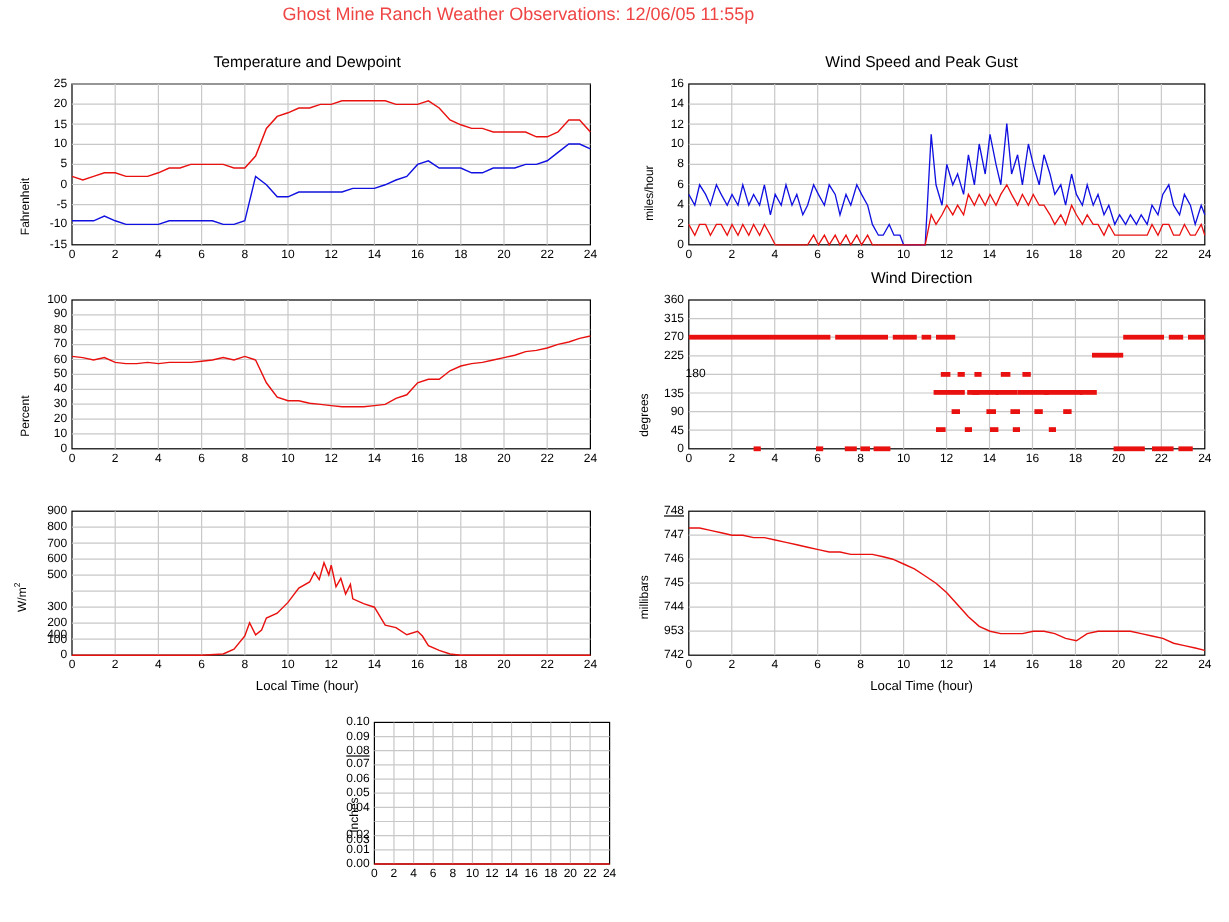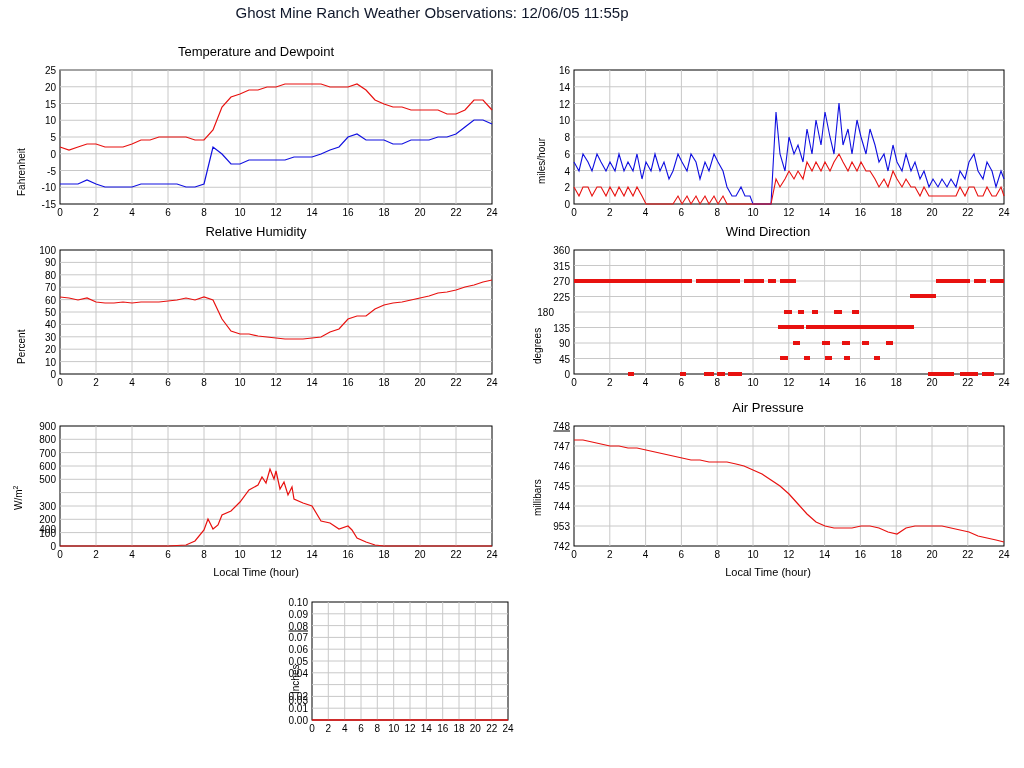--- a/index.html
+++ b/index.html
@@ -3,21 +3,21 @@
 <meta charset="utf-8">
 <style>
   html,body{margin:0;padding:0;}
   body{
     width:1024px;height:768px;background:#ffffff;
     font-family:"Liberation Sans", sans-serif;
     color:#000000;overflow:hidden;position:relative;
   }
   #main-title{
     position:absolute;top:4px;left:0;width:864px;text-align:center;
-    font-size:15px;color:#0f172a;
+    font-size:15px;color:#ef4444;
   }
   .panel{position:absolute;}
   .panel-title{
     position:absolute;top:0;left:0;width:100%;text-align:center;
     font-size:13px;color:#000;
   }
   .ylabel{
     position:absolute;font-size:10px;color:#000;
     transform:rotate(-90deg);transform-origin:left top;white-space:nowrap;
   }
@@ -88,20 +88,21 @@
   <div class="xtick" style="left:276px;top:163px;">12</div>
   <div class="xtick" style="left:312px;top:163px;">14</div>
   <div class="xtick" style="left:348px;top:163px;">16</div>
   <div class="xtick" style="left:384px;top:163px;">18</div>
   <div class="xtick" style="left:420px;top:163px;">20</div>
   <div class="xtick" style="left:456px;top:163px;">22</div>
   <div class="xtick" style="left:492px;top:163px;">24</div>
 </div>
 
 <div class="panel" style="left:512px;top:44px;width:512px;height:176px;">
+  <div class="panel-title" style="top:0px;">Wind Speed and Peak Gust</div>
   <div class="ylabel" style="left:24px;top:140px;">miles/hour</div>
   <svg width="512" height="176" style="position:absolute;left:0;top:0;">
     <rect x="62" y="26" width="430" height="134" fill="#ffffff" stroke="#000000" stroke-width="1"></rect>
     <line x1="62" y1="42.75" x2="492" y2="42.75" stroke="#c8c8c8"></line>
     <line x1="62" y1="59.5" x2="492" y2="59.5" stroke="#c8c8c8"></line>
     <line x1="62" y1="76.25" x2="492" y2="76.25" stroke="#c8c8c8"></line>
     <line x1="62" y1="93" x2="492" y2="93" stroke="#c8c8c8"></line>
     <line x1="62" y1="109.75" x2="492" y2="109.75" stroke="#c8c8c8"></line>
     <line x1="62" y1="126.5" x2="492" y2="126.5" stroke="#c8c8c8"></line>
     <line x1="62" y1="143.25" x2="492" y2="143.25" stroke="#c8c8c8"></line>
@@ -137,21 +138,20 @@
   <div class="xtick" style="left:276.8px;top:163px;">12</div>
   <div class="xtick" style="left:312.6px;top:163px;">14</div>
   <div class="xtick" style="left:348.4px;top:163px;">16</div>
   <div class="xtick" style="left:384.2px;top:163px;">18</div>
   <div class="xtick" style="left:420px;top:163px;">20</div>
   <div class="xtick" style="left:455.8px;top:163px;">22</div>
   <div class="xtick" style="left:492px;top:163px;">24</div>
 </div>
 
 <div class="panel" style="left:0px;top:224px;width:512px;height:176px;">
-  <div class="panel-title" style="top:0px;">Relative Humidity</div>
   <div class="ylabel" style="left:16px;top:140px;">Percent</div>
   <svg width="512" height="176" style="position:absolute;left:0;top:0;">
     <rect x="60" y="26" width="432" height="124" fill="#ffffff" stroke="#000000" stroke-width="1"></rect>
     <line x1="60" y1="38.4" x2="492" y2="38.4" stroke="#c8c8c8"></line>
     <line x1="60" y1="50.8" x2="492" y2="50.8" stroke="#c8c8c8"></line>
     <line x1="60" y1="63.2" x2="492" y2="63.2" stroke="#c8c8c8"></line>
     <line x1="60" y1="75.6" x2="492" y2="75.6" stroke="#c8c8c8"></line>
     <line x1="60" y1="88" x2="492" y2="88" stroke="#c8c8c8"></line>
     <line x1="60" y1="100.4" x2="492" y2="100.4" stroke="#c8c8c8"></line>
     <line x1="60" y1="112.8" x2="492" y2="112.8" stroke="#c8c8c8"></line>
@@ -264,21 +264,21 @@
 
       <rect x="424" y="55" width="34" height="4"></rect>
       <rect x="462" y="55" width="12" height="4"></rect>
       <rect x="478" y="55" width="14" height="4"></rect>
     </g>
   </svg>
   <div class="ytick" style="left:30px;top:26px;width:28px;">360</div>
   <div class="ytick" style="left:30px;top:41.5px;width:28px;">315</div>
   <div class="ytick" style="left:30px;top:57px;width:28px;">270</div>
   <div class="ytick" style="left:30px;top:72.5px;width:28px;">225</div>
-  <div class="ytick" style="left:14px;top:88px;width:28px;">180</div>
+  <div class="ytick" style="left:48px;top:88px;width:28px;">180</div>
   <div class="ytick" style="left:30px;top:103.5px;width:28px;">135</div>
   <div class="ytick" style="left:30px;top:119px;width:28px;">90</div>
   <div class="ytick" style="left:30px;top:134.5px;width:28px;">45</div>
   <div class="ytick" style="left:30px;top:150px;width:28px;">0</div>
   <div class="xtick" style="left:62px;top:153px;">0</div>
   <div class="xtick" style="left:97.8px;top:153px;">2</div>
   <div class="xtick" style="left:133.6px;top:153px;">4</div>
   <div class="xtick" style="left:169.4px;top:153px;">6</div>
   <div class="xtick" style="left:205.2px;top:153px;">8</div>
   <div class="xtick" style="left:241px;top:153px;">10</div>
@@ -338,21 +338,20 @@
   <div class="xtick" style="left:312px;top:149px;">14</div>
   <div class="xtick" style="left:348px;top:149px;">16</div>
   <div class="xtick" style="left:384px;top:149px;">18</div>
   <div class="xtick" style="left:420px;top:149px;">20</div>
   <div class="xtick" style="left:456px;top:149px;">22</div>
   <div class="xtick" style="left:492px;top:149px;">24</div>
   <div class="xlabel" style="top:166px;left:0px;">Local Time (hour)</div>
 </div>
 
 <div class="panel" style="left:512px;top:400px;width:512px;height:190px;">
-  <div class="panel-title" style="top:0px;">Air Pressure</div>
   <div class="ylabel" style="left:20px;top:116px;">millibars</div>
   <svg width="512" height="190" style="position:absolute;left:0;top:0;">
     <rect x="62" y="26" width="430" height="120" fill="#ffffff" stroke="#000000" stroke-width="1"></rect>
     <line x1="62" y1="46" x2="492" y2="46" stroke="#c8c8c8"></line>
     <line x1="62" y1="66" x2="492" y2="66" stroke="#c8c8c8"></line>
     <line x1="62" y1="86" x2="492" y2="86" stroke="#c8c8c8"></line>
     <line x1="62" y1="106" x2="492" y2="106" stroke="#c8c8c8"></line>
     <line x1="62" y1="126" x2="492" y2="126" stroke="#c8c8c8"></line>
     <line x1="97.8" y1="26" x2="97.8" y2="146" stroke="#c8c8c8"></line>
     <line x1="133.6" y1="26" x2="133.6" y2="146" stroke="#c8c8c8"></line>

